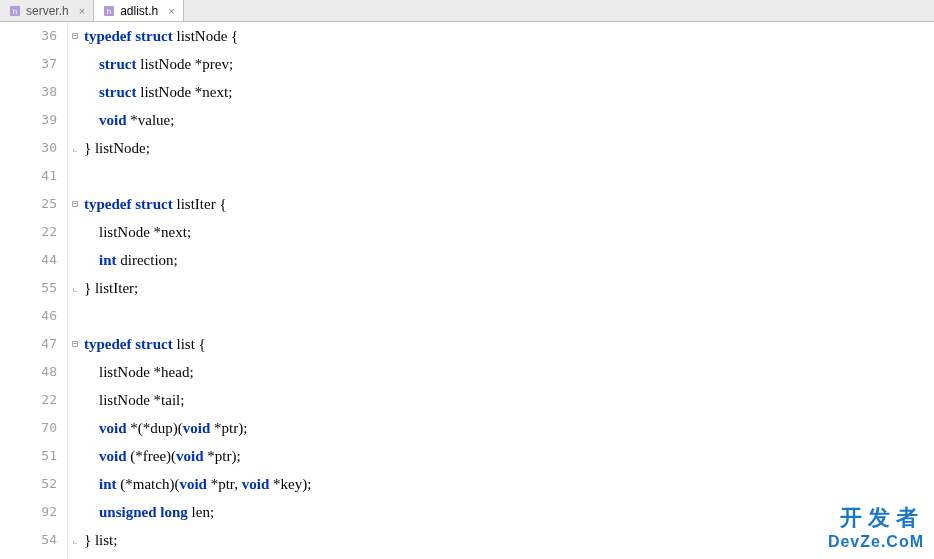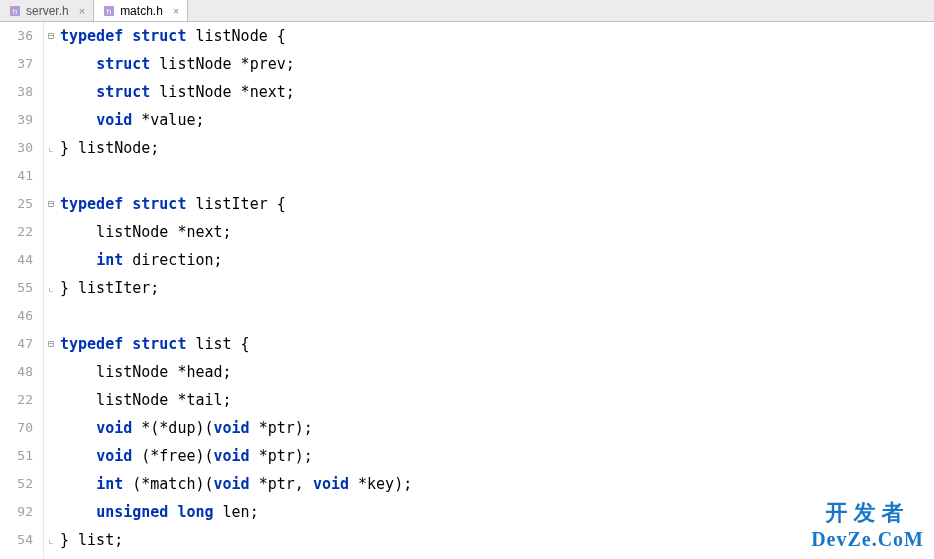--- a/index.html
+++ b/index.html
@@ -43,20 +43,21 @@
   justify-content: center;
 }
 .tab .close {
   margin-left: 6px;
   color: #888;
   font-size: 11px;
 }
 .editor {
   display: flex;
   height: calc(100% - 22px);
+  padding-left: 24px;
 }
 .gutter {
   background: #ffffff;
   border-right: 1px solid #e8e8e8;
   width: 44px;
   text-align: right;
   color: #a0a0a0;
   font-size: 13px;
   line-height: 28px;
   padding-right: 10px;
@@ -85,40 +86,41 @@
 .code {
   flex: 1;
   background: #ffffff;
   line-height: 28px;
   font-size: 15px;
   padding-left: 2px;
   white-space: pre;
 }
 .code-line {
   height: 28px;
+  font-family: Liberation Serif, serif;
 }
 .kw { color: #0033b3; font-weight: bold; }
 .plain { color: #000000; }
 .watermark {
   position: absolute;
   right: 10px;
   bottom: 8px;
-  text-align: center;
-  font-family: Liberation Serif, serif;
+  text-align: right;
+  font-family: Liberation Sans, sans-serif;
   pointer-events: none;
 }
 .watermark .cn {
   color: #1878c7;
   font-size: 22px;
   font-weight: bold;
   letter-spacing: 6px;
 }
 .watermark .en {
   color: #1878c7;
-  font-size: 20px;
+  font-size: 16px;
   font-weight: bold;
   letter-spacing: 1px;
 }
 </style>
 </head>
 <body>
 
 <div class="tabs" id="tab-bar">
     <div class="tab">
       <span class="file-icon">
@@ -130,21 +132,21 @@
       <span>server.h</span>
       <span class="close">×</span>
     </div>
     <div class="tab active">
       <span class="file-icon">
         <svg width="12" height="12" viewBox="0 0 12 12">
           <rect x="1" y="1" width="10" height="10" fill="#b19cd9" rx="1"></rect>
           <text x="6" y="9" font-size="8" text-anchor="middle" fill="#fff" font-family="sans-serif">h</text>
         </svg>
       </span>
-      <span>match.h</span>
+      <span>adlist.h</span>
       <span class="close">×</span>
     </div>
   </div>
 
 <div class="editor">
   <div class="gutter" id="gutter">
       <div>36</div>
       <div>37</div>
       <div>38</div>
       <div>39</div>

